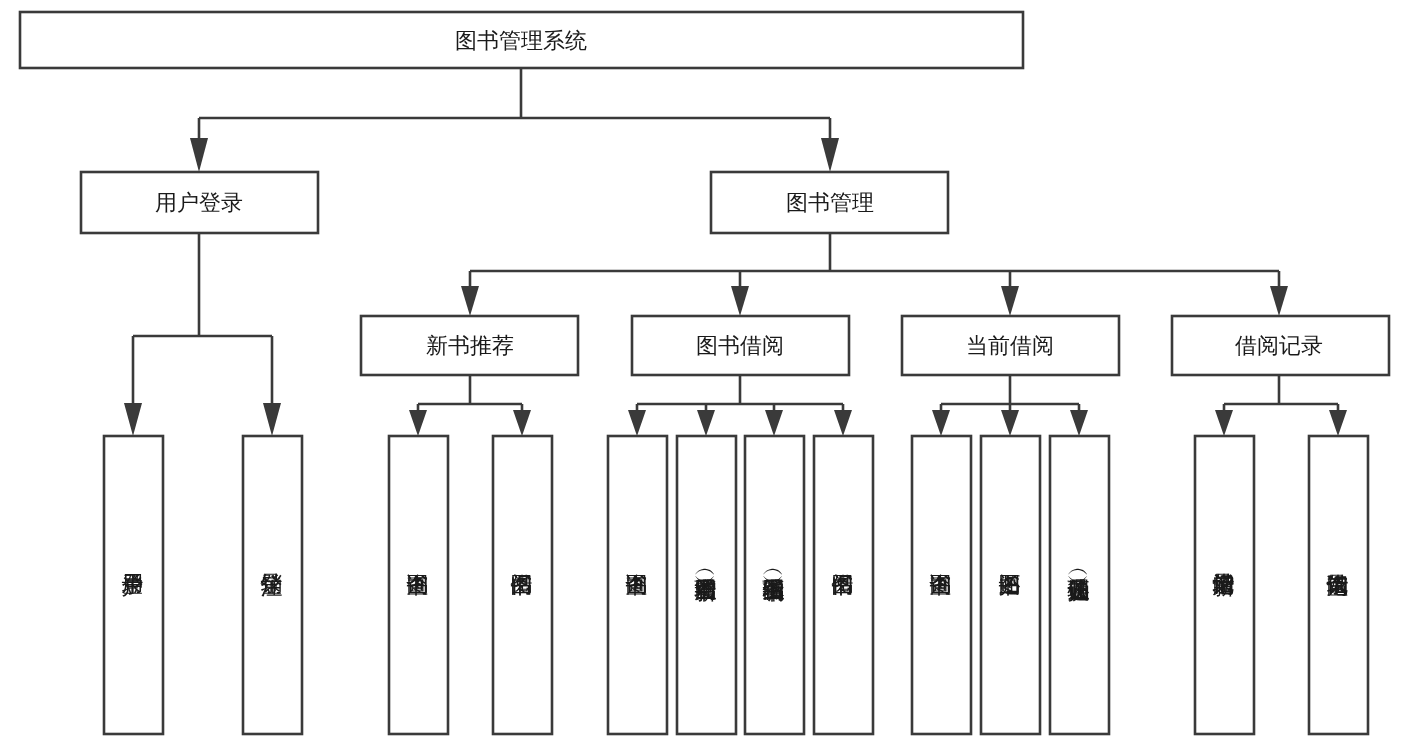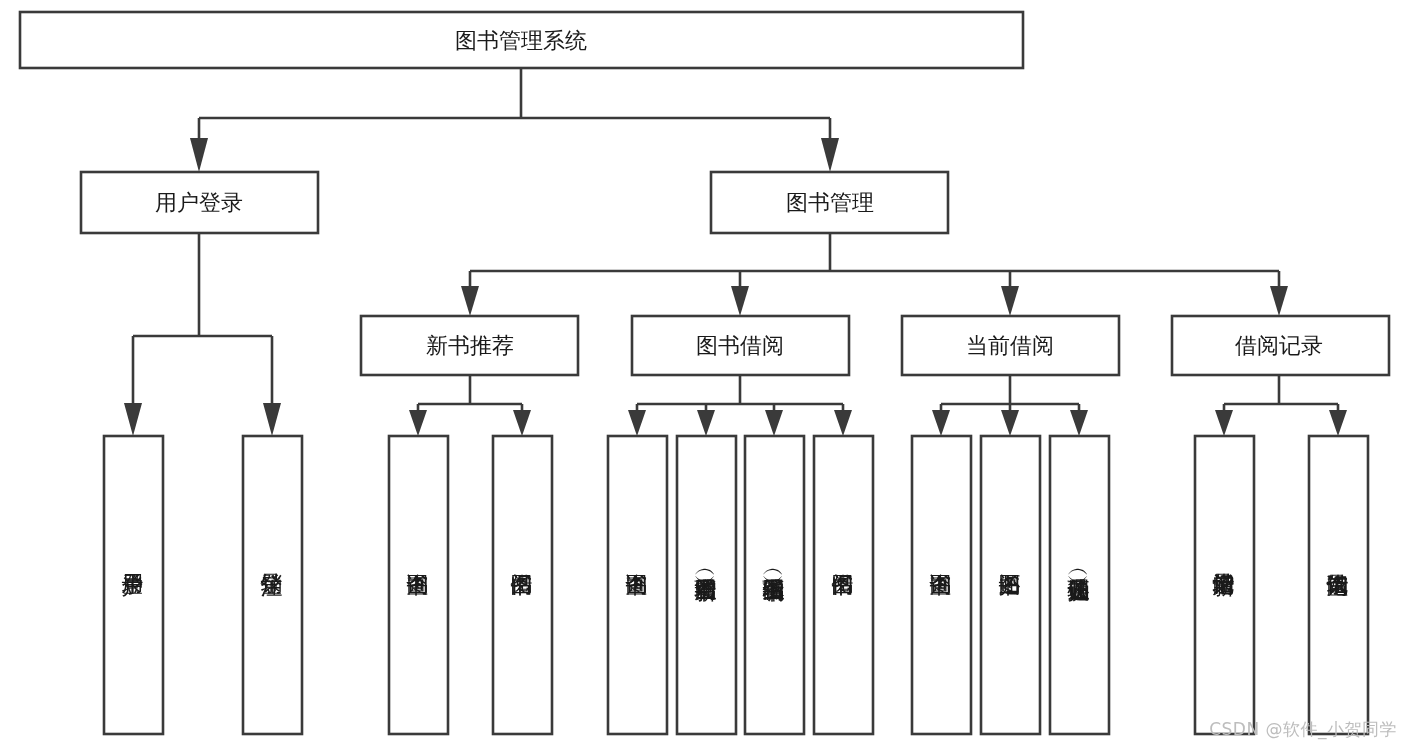--- a/index.html
+++ b/index.html
@@ -245,15 +245,14 @@
       <text class="node-label-v" x="1224" y="585" transform="translate(0,-28.9501953125)">新增借阅记录</text>
     </g>
 
     <g>
       <rect class="node-box" x="1309" y="436" width="59" height="298"></rect>
       <text class="node-label-v" x="1338" y="585" transform="translate(0,-28.1923828125)">查询借阅记录</text>
     </g>
 
   </svg>
 
-  <div class="watermark">CSDN @软件_小贺同学</div>
 
 </div>
 
 </body></html>

